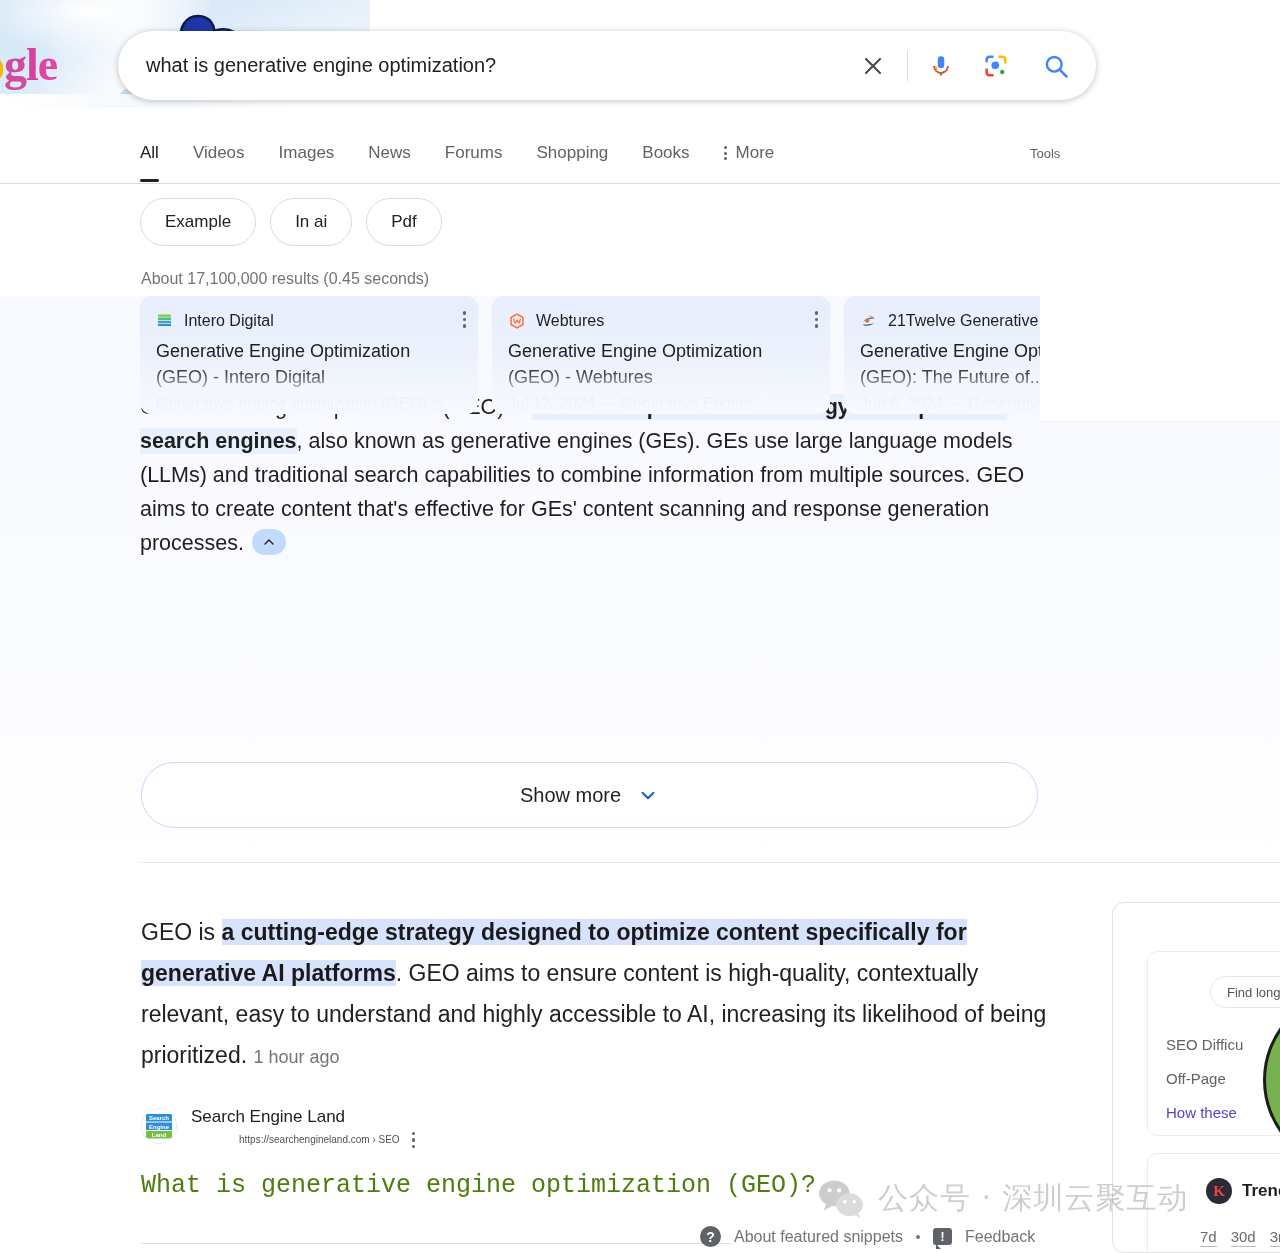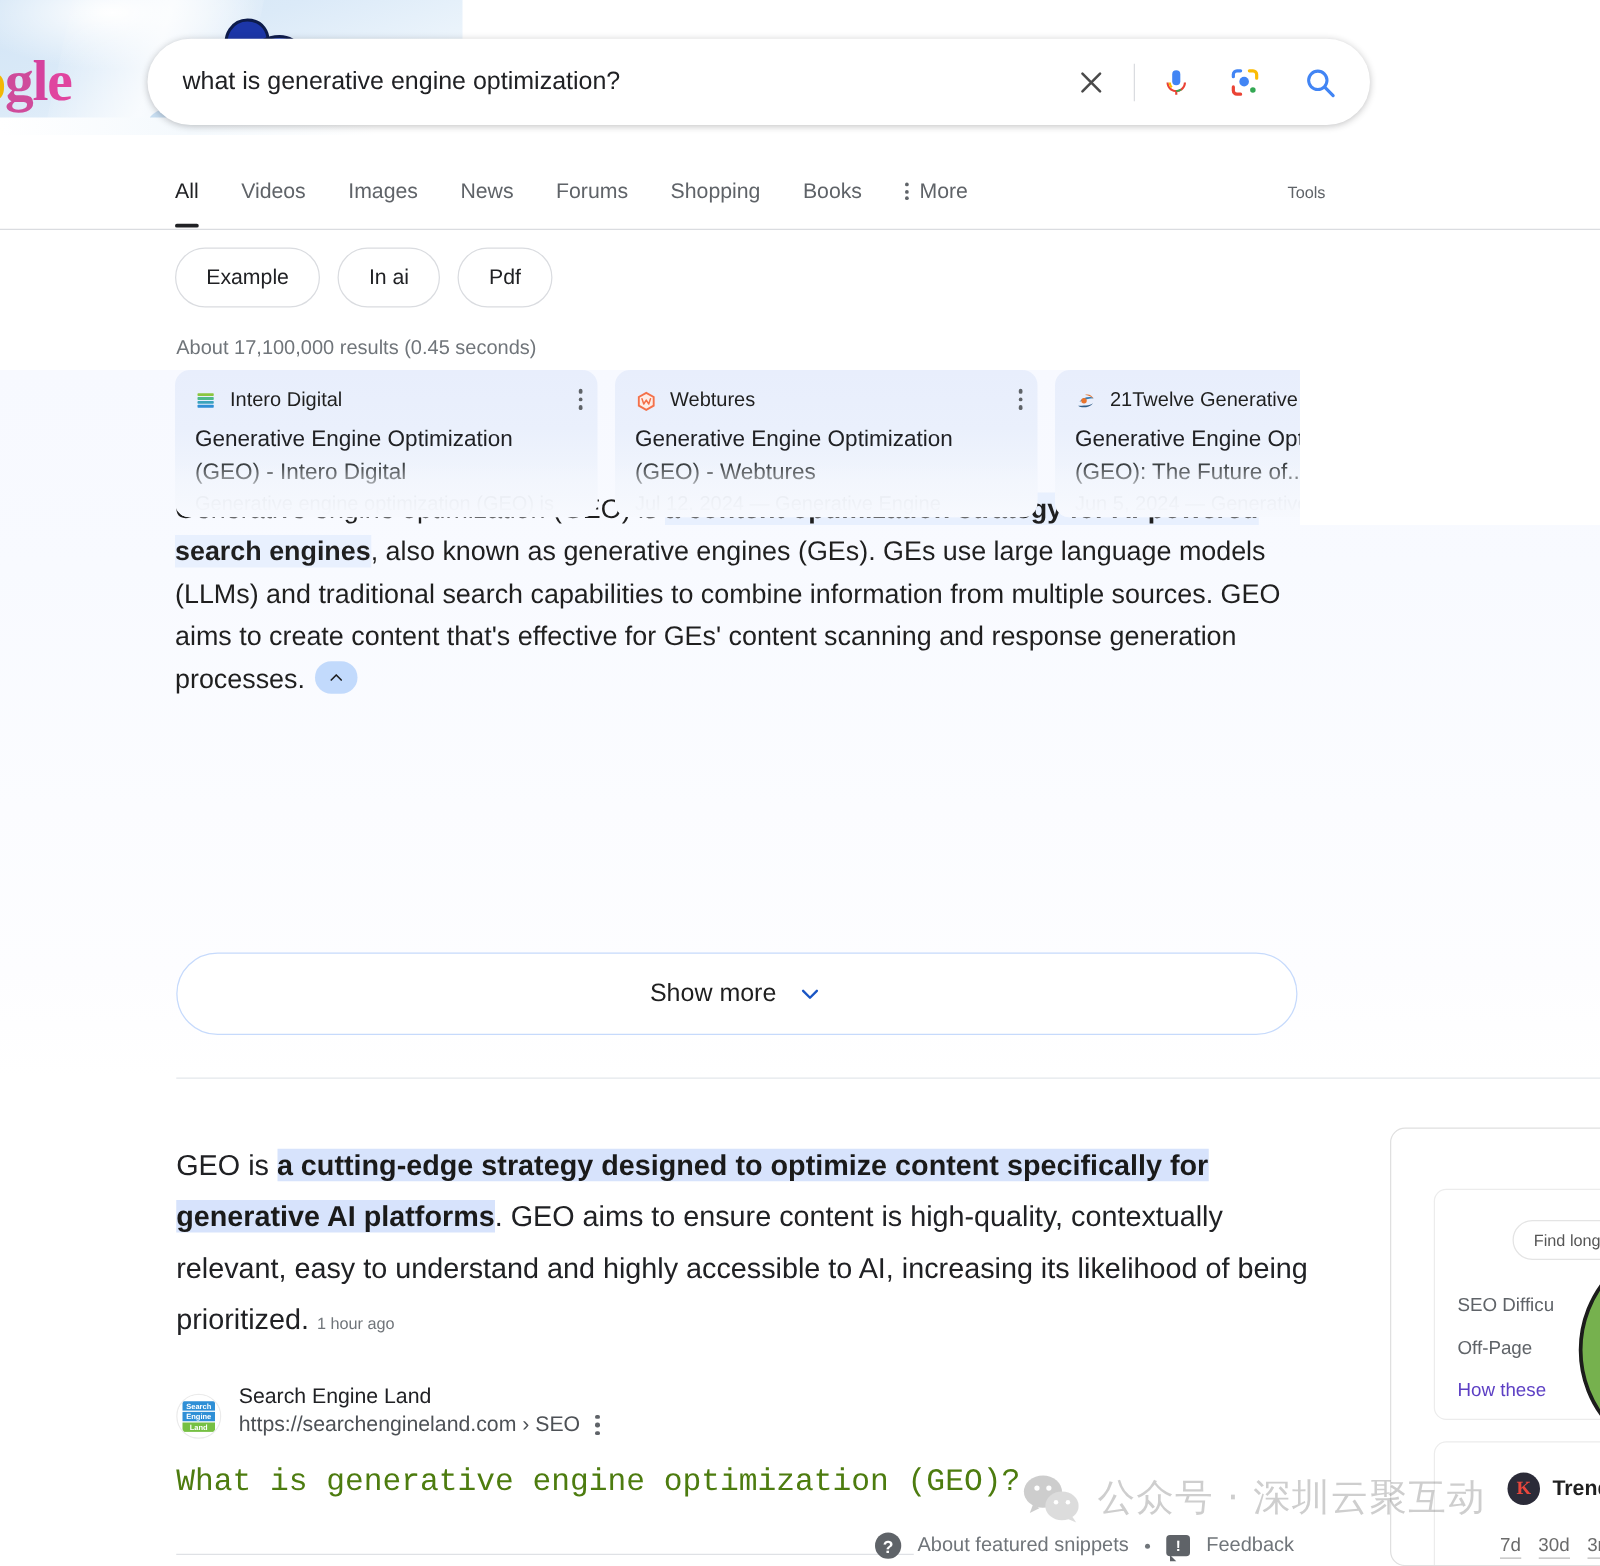--- a/index.html
+++ b/index.html
@@ -178,33 +178,33 @@
   }
   .showmore span { font-size: 20px; color:#1f1f1f; }
   .aio-rule { position:absolute; left: 141px; top: 862px; width: 1139px; height:1px; background:#e4e7ec; }
 
   
   .snippet {
     position:absolute; left: 141px; top: 912px; width: 920px;
     font-size: 23px; line-height: 41px; color:#202124;
   }
   .hl2 { background:#d7e3fc; font-weight:700; color:#1a1a1a; }
-  .snip-time { font-size: 13px; color:#70757a; }
+  .snip-time { font-size: 18px; color:#70757a; }
 
   
   .result { position:absolute; left: 141px; top: 1105px; width: 760px; }
-  .res-head { display:flex; align-items:flex-end; gap: 14px; }
+  .res-head { display:flex; align-items:flex-start; gap: 14px; }
   .res-fav {
     width: 36px; height: 36px; border-radius: 50%; background:#fff; flex:none;
     border:1px solid #ebebeb; overflow:hidden; position:relative; margin-top:3px;
   }
   .res-meta { display:flex; flex-direction:column; }
   .res-site { font-size: 17px; color:#202124; line-height: 24px; }
   .res-url-row { display:flex; align-items:center; gap: 12px; }
-  .res-url { font-size: 17px; color:#4d5156; line-height: 22px; }
+  .res-url { font-size: 10px; color:#4d5156; line-height: 22px; margin-left: 48px; }
   .res-kebab { display:inline-flex; flex-direction:column; gap:3px; cursor:pointer; }
   .res-kebab i { width:3.5px; height:3.5px; border-radius:50%; background:#5f6368; display:block; }
   .res-title {
     margin-top: 18px; font-size: 25px; line-height: 34px; color: #4d7c0f; font-weight:400; cursor:pointer;font-family:Liberation Mono, monospace;
   }
 
   
   .snip-rule { position:absolute; left: 141px; top: 1243px; width: 590px; height:1px; background:#dfe1e5; }
   .snip-foot {
     position:absolute; left: 700px; top: 1226px; display:flex; align-items:center; gap: 13px;

